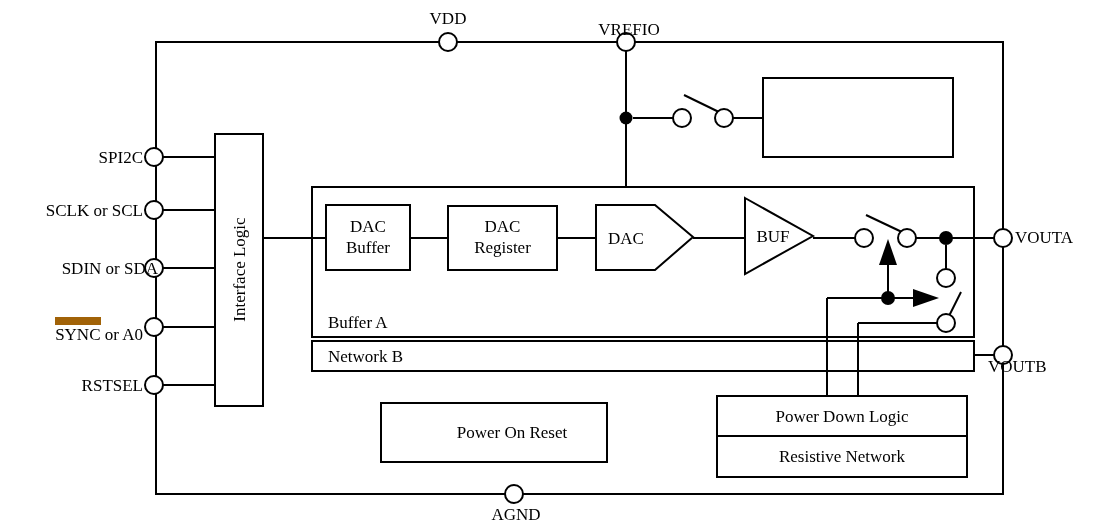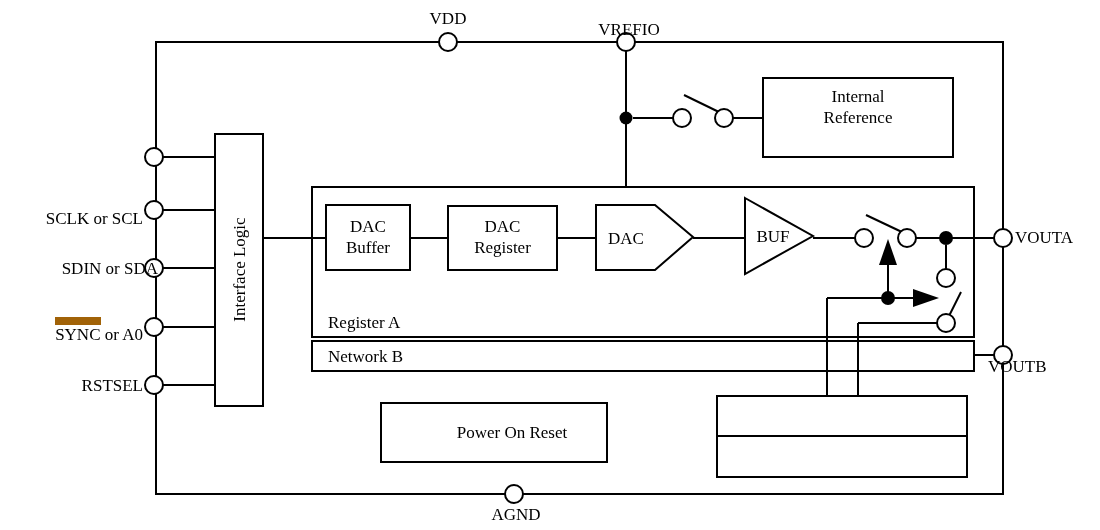--- a/index.html
+++ b/index.html
@@ -107,21 +107,22 @@
       <circle cx="154" cy="385" r="9"></circle>
       <circle cx="1003" cy="238" r="9"></circle>
       <circle cx="1003" cy="355" r="9"></circle>
       <circle cx="514" cy="494" r="9"></circle>
     </g>
   </svg>
 
   <div class="label ctr" style="left:398px;top:8px;width:100px;">VDD</div>
   <div class="label ctr" style="left:579px;top:19px;width:100px;">VREFIO</div>
 
-  <div class="label rt" style="left:0px;top:208px;width:143px;">SCLK or SCL</div>
+  <div class="label rt" style="left:0px;top:147px;width:143px;">SPI2C</div>
+  <div class="label rt" style="left:0px;top:200px;width:143px;">SCLK or SCL</div>
   <div class="label rt" style="left:0px;top:258px;width:158px;">SDIN or SDA</div>
   <div class="label rt" style="left:0px;top:317px;width:143px;"><span class="ovl">SYNC</span><span> or A0</span></div>
   <div class="label rt" style="left:0px;top:375px;width:143px;">RSTSEL</div>
 
   <div class="label" style="left:1015px;top:227px;">VOUTA</div>
   <div class="label" style="left:988px;top:344px;margin-top:12px;">VOUTB</div>
   <div class="label ctr" style="left:466px;top:504px;width:100px;">AGND</div>
 
   <div class="label rot" style="left:103px;top:259px;width:272px;">Interface Logic</div>
 
@@ -131,23 +132,21 @@
   </div>
 
   <div class="label ctr" style="left:448px;top:216px;width:109px;">
     <div>DAC</div>
     <div>Register</div>
   </div>
 
   <div class="label ctr" style="left:594px;top:228px;width:64px;">DAC</div>
   <div class="label ctr" style="left:747px;top:226px;width:52px;">BUF</div>
 
-  <div class="label ctr" style="left:763px;top:86px;width:190px;">
-    <div>Internal</div>
-    <div>Reference</div>
-  </div>
 
-  <div class="label" style="left:328px;top:312px;">Register A</div>
+  <div class="label" style="left:328px;top:312px;">Buffer A</div>
   <div class="label" style="left:328px;top:346px;">Network B</div>
 
   <div class="label ctr" style="left:381px;top:422px;width:262px;">Power On Reset</div>
+  <div class="label ctr" style="left:717px;top:406px;width:250px;">Power Down Logic</div>
+  <div class="label ctr" style="left:717px;top:446px;width:250px;">Resistive Network</div>
 
 </div>
 
 </body></html>

